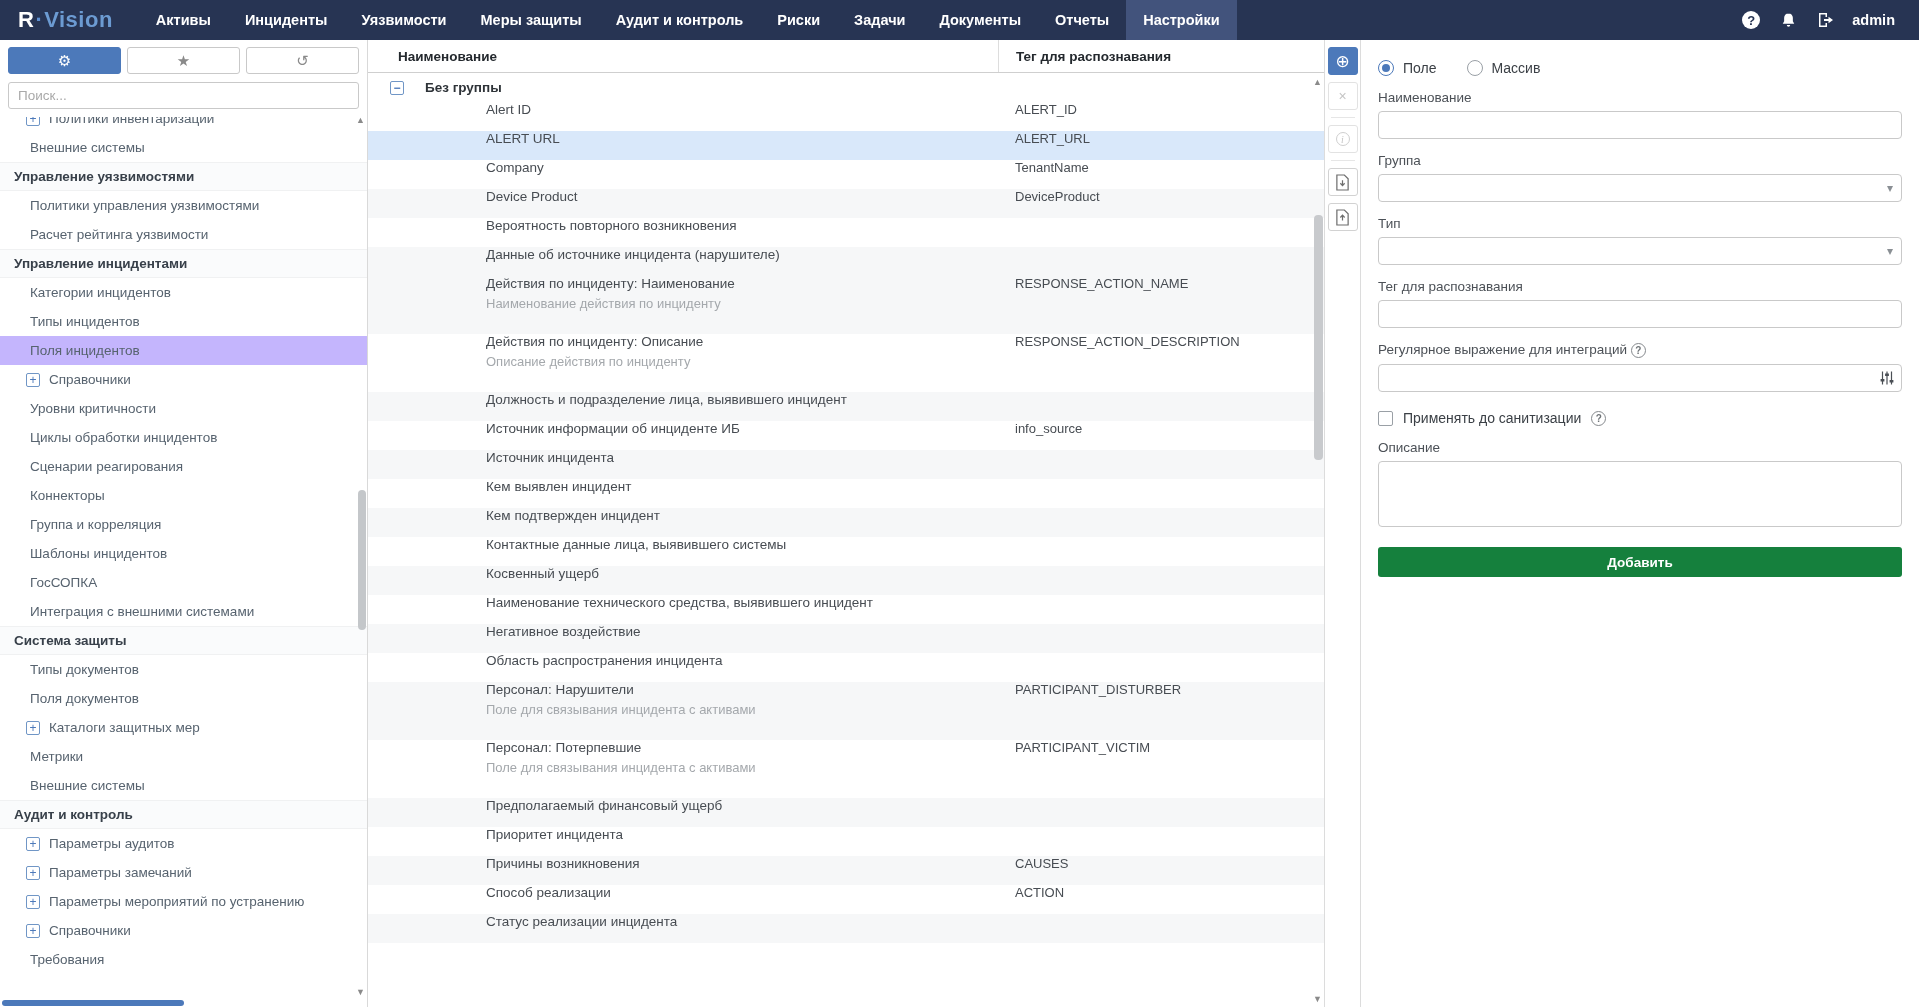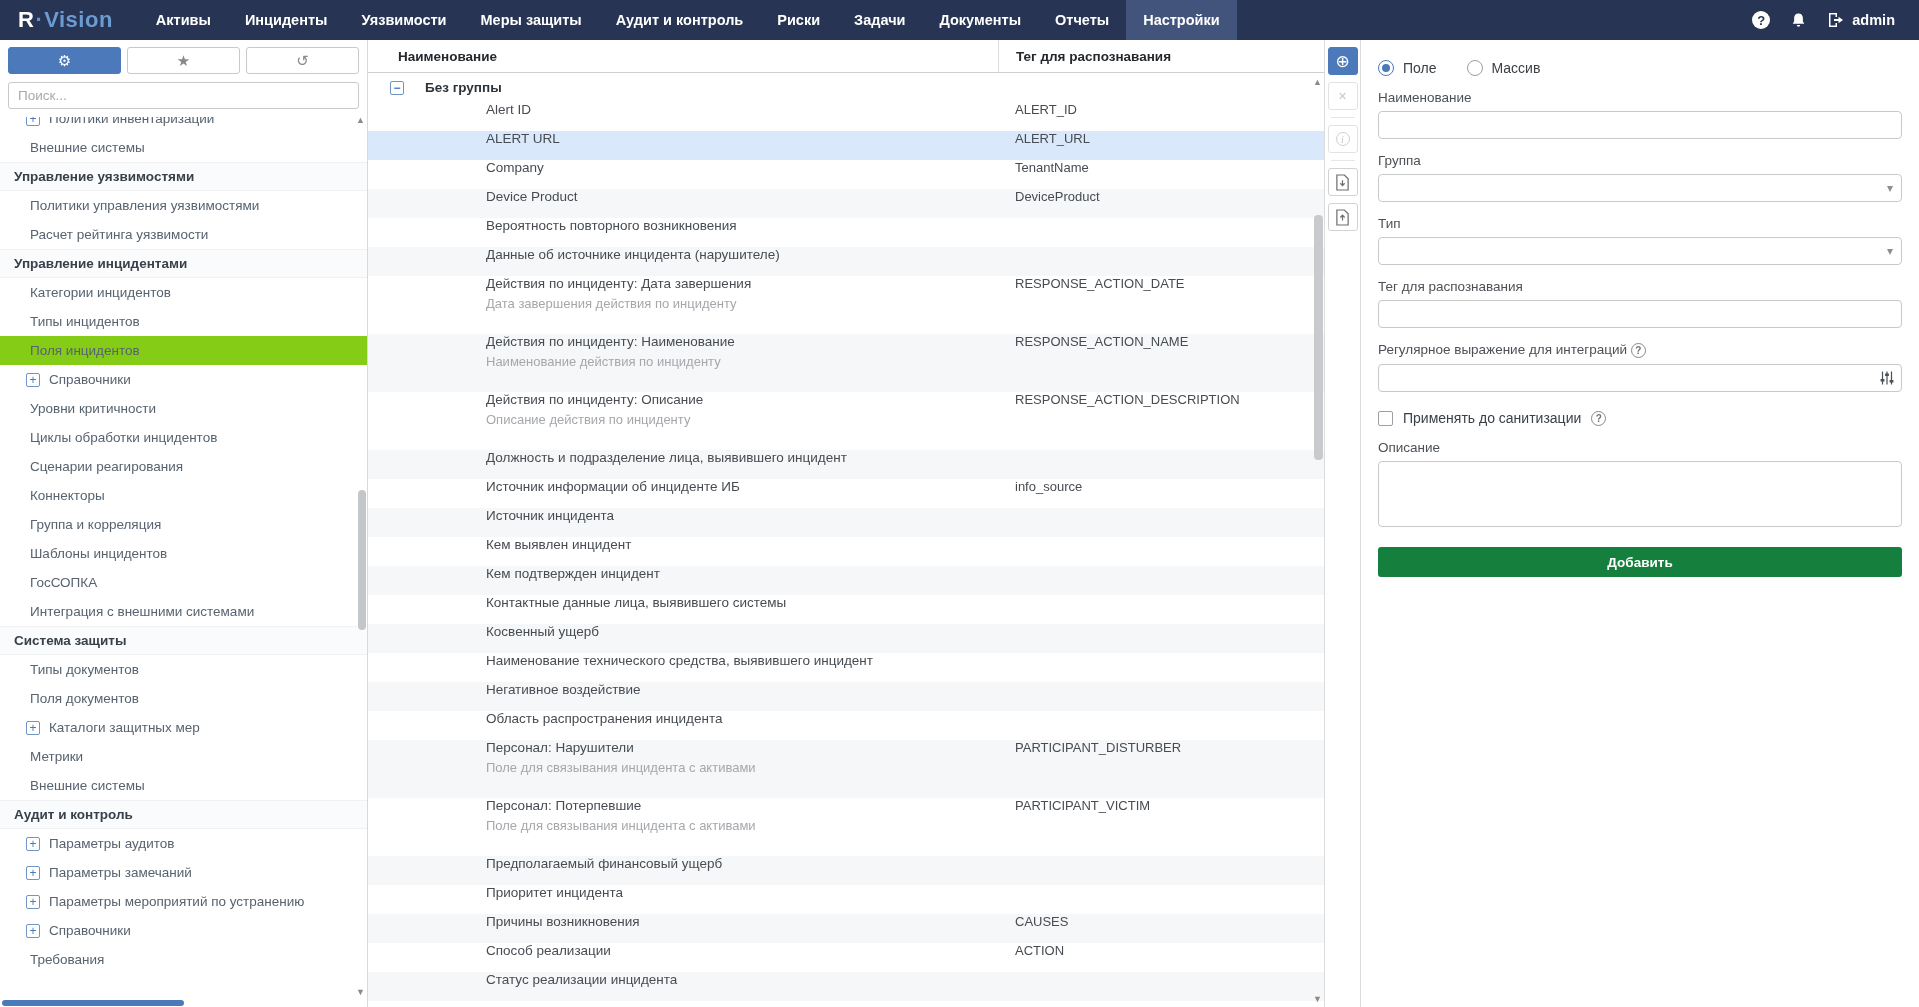--- a/index.html
+++ b/index.html
@@ -13,36 +13,36 @@
   
   .nav { flex:0 0 40px; background:#273453; display:flex; align-items:stretch; color:#fff; }
   .logo { display:flex; align-items:center; padding:0 26px 0 18px; font-size:22px; font-weight:bold; letter-spacing:.5px; }
   .logo .lg-r { color:#fff; }
   .logo .lg-dot { color:#5d8fd1; padding:0 1px; }
   .logo .lg-v { color:#6c9bd2; }
   .nav-item { display:flex; align-items:center; padding:0 17px; font-size:14.5px; font-weight:bold; cursor:pointer; white-space:nowrap; }
   .nav-item.active { background:#42537c; }
   .nav-right { margin-left:auto; display:flex; align-items:center; gap:20px; padding-right:24px; }
   .help-circ { width:18px; height:18px; border-radius:50%; background:#fff; color:#273453; font-size:13px; font-weight:bold; display:flex; align-items:center; justify-content:center; }
-  .nav-user { display:flex; align-items:center; gap:7px; font-size:14.5px; font-weight:bold; }
+  .nav-user { display:flex; align-items:center; gap:17px; font-size:14.5px; font-weight:bold; }
   
   .main { flex:1; display:flex; min-height:0; }
   
   .sidebar { width:368px; flex:0 0 368px; border-right:1px solid #d9d9d9; display:flex; flex-direction:column; position:relative; overflow:hidden; }
   .tabs { display:flex; gap:6px; padding:7px 8px 4px; }
   .tab { flex:1; height:27px; border:1px solid #c9c9c9; border-radius:3px; background:#fff; color:#8a8a8a; display:flex; align-items:center; justify-content:center; font-size:15px; cursor:pointer; }
   .tab.active { background:#4c79ba; border-color:#4c79ba; color:#fff; }
   .search { margin:4px 8px 8px; height:27px; border:1px solid #c9c9c9; border-radius:3px; padding:0 9px; font-size:13.5px; color:#333; width:calc(100% - 16px); font-family:"Liberation Sans",sans-serif; }
   .search::placeholder { color:#a9a9a9; }
   .tree { flex:1; overflow:hidden; position:relative; }
   .tree-inner { margin-top:-13px; }
   .t-header { height:29px; display:flex; align-items:center; padding-left:14px; font-size:13.5px; font-weight:bold; color:#38404a; background:#fafbfc; border-top:1px solid #f0f1f2; border-bottom:1px solid #f0f1f2; }
   .t-item { height:29px; display:flex; align-items:center; padding-left:30px; font-size:13.5px; color:#57636f; cursor:pointer; }
   .t-item.has-plus { padding-left:26px; }
-  .t-item.selected { background:#84cc16; }
+  .t-item.selected { background:#c4b5fd; }
   .plusbox { width:14px; height:14px; border:1px solid #7096c6; border-radius:2px; background:#fff; color:#4c79ba; font-size:12px; line-height:12px; display:inline-flex; align-items:center; justify-content:center; margin-right:9px; flex:0 0 14px; }
   .sb-arrow { position:absolute; right:2px; font-size:9px; color:#8a8a8a; cursor:pointer; line-height:9px; }
   .sb-thumb-v { position:absolute; right:1px; width:8px; border-radius:4px; background:#c4c7ca; cursor:pointer; }
   .sb-thumb-h { position:absolute; left:2px; bottom:1px; height:6px; width:182px; border-radius:3px; background:#4c79ba; cursor:pointer; }
   
   .tablewrap { flex:1; display:flex; flex-direction:column; min-width:0; position:relative; overflow:hidden; border-right:1px solid #dcdcdc; }
   .thead { flex:0 0 33px; display:flex; align-items:stretch; border-bottom:1px solid #cfcfcf; font-size:13.5px; font-weight:bold; color:#24292e; }
   .th1 { width:630px; flex:0 0 630px; display:flex; align-items:center; padding-left:30px; }
   .th2 { flex:1; display:flex; align-items:center; padding-left:17px; border-left:1px solid #ddd; }
   .grouprow { flex:0 0 29px; display:flex; align-items:center; padding-left:22px; font-size:13.5px; font-weight:bold; color:#2e3338; cursor:pointer; }
@@ -284,27 +284,20 @@
             <div>Вероятность повторного возникновения</div>
           </div>
           <div class="c2"></div>
         </div>
         <div class="row striped">
           <div class="c1">
             <div>Данные об источнике инцидента (нарушителе)</div>
           </div>
           <div class="c2"></div>
         </div>
-        <div class="row double">
-          <div class="c1">
-            <div>Действия по инциденту: Дата завершения</div>
-            <div class="rsub">Дата завершения действия по инциденту</div>
-          </div>
-          <div class="c2">RESPONSE_ACTION_DATE</div>
-        </div>
         <div class="row striped double">
           <div class="c1">
             <div>Действия по инциденту: Наименование</div>
             <div class="rsub">Наименование действия по инциденту</div>
           </div>
           <div class="c2">RESPONSE_ACTION_NAME</div>
         </div>
         <div class="row double">
           <div class="c1">
             <div>Действия по инциденту: Описание</div>

